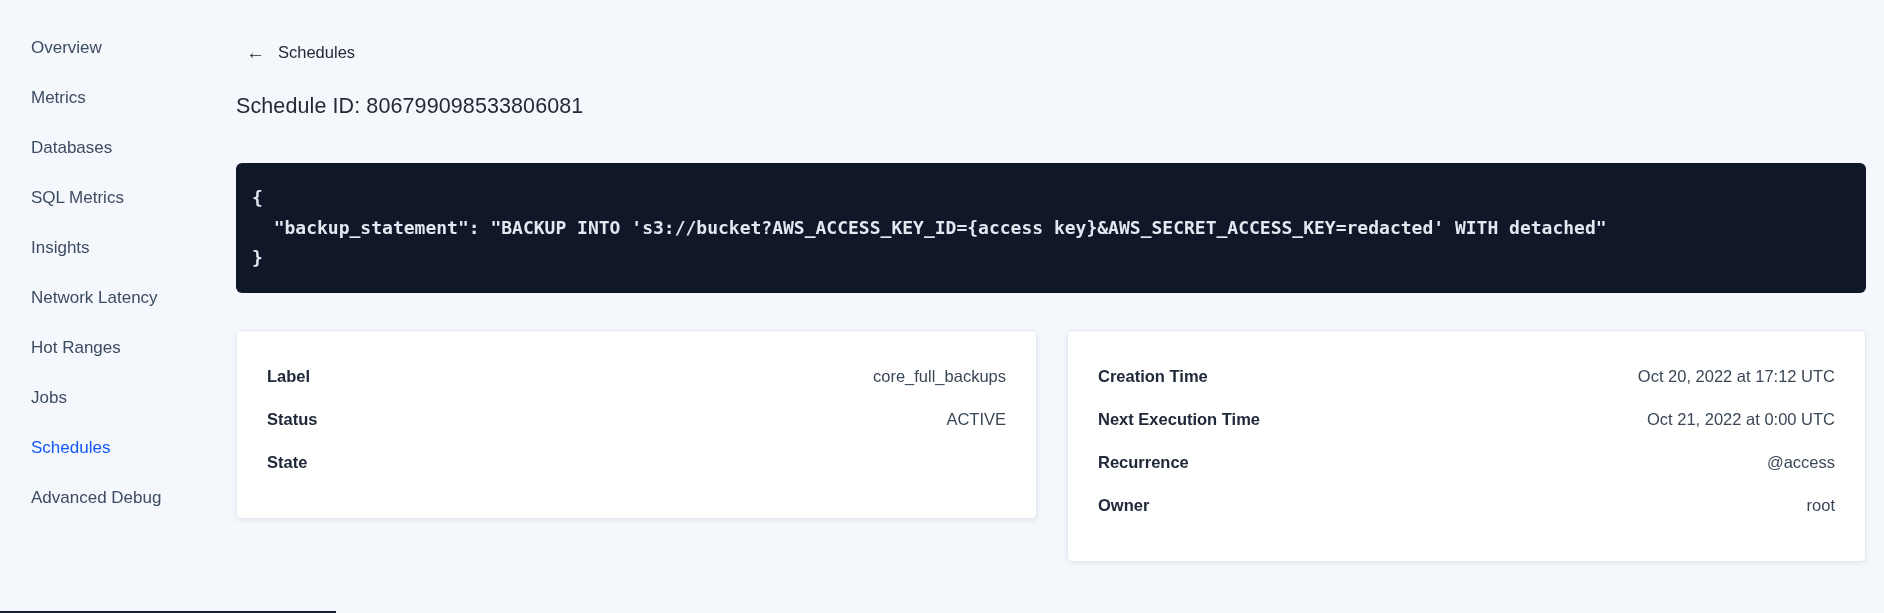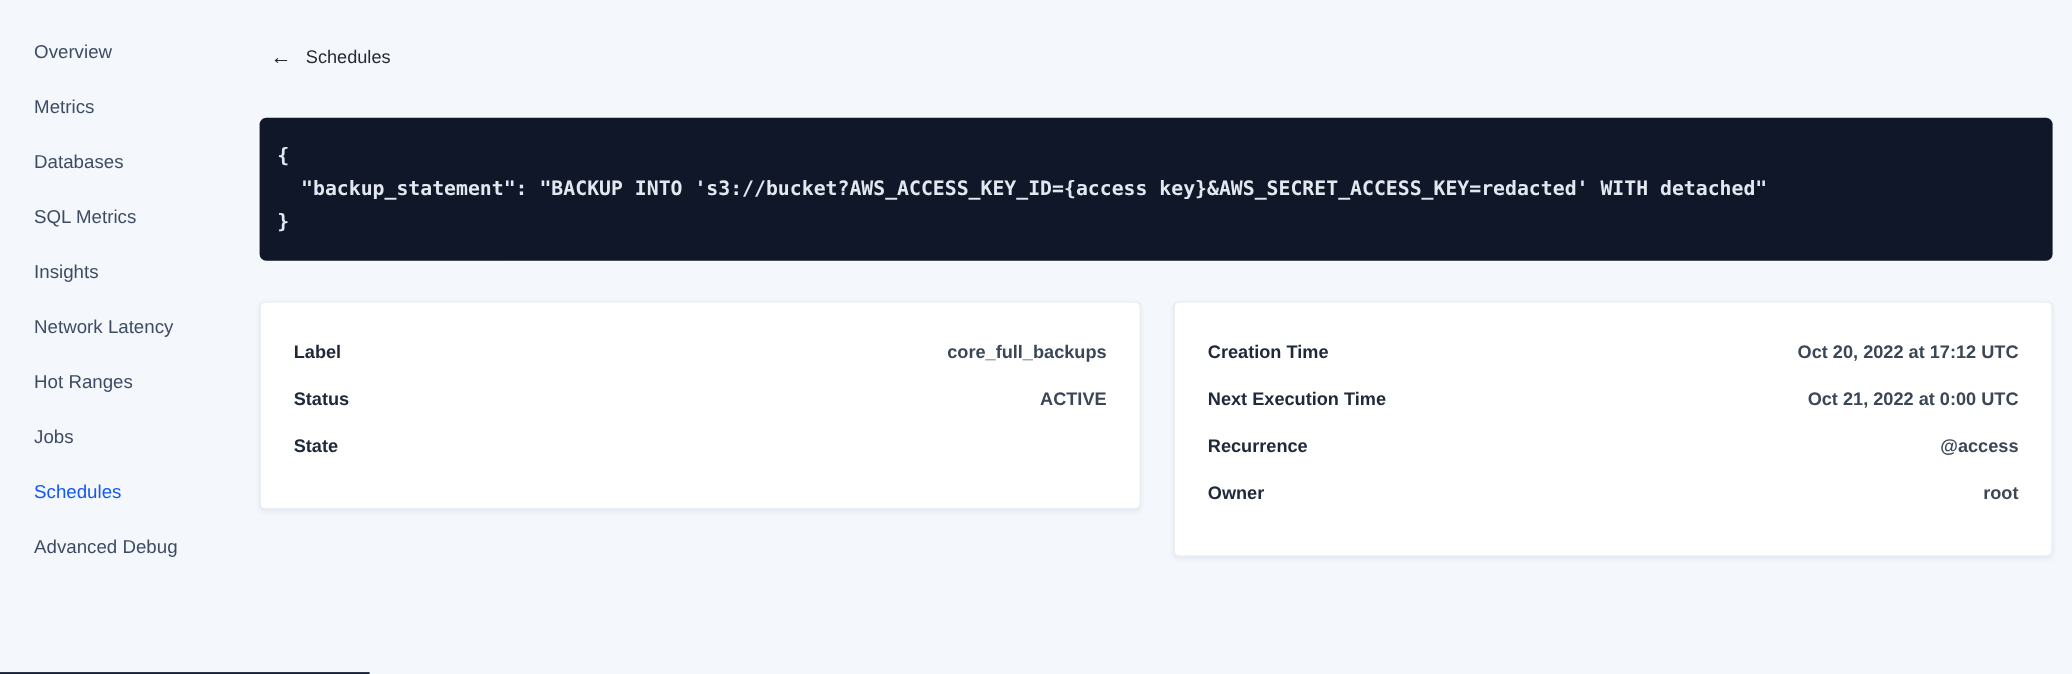--- a/index.html
+++ b/index.html
@@ -102,21 +102,21 @@
     justify-content: space-between;
   }
   .kv-label {
     font-size: 16.5px;
     font-weight: 600;
     color: #20293A;
     text-align: right;
   }
   .kv-value {
     font-size: 16.5px;
-    font-weight: 700;
+    font-weight: 400;
     color: #3B4757;
     text-align: center;
   }
 
   .screen-edge-artifact {
     position: absolute;
     left: 0; bottom: 0;
     width: 336px; height: 2px;
     background: #172033;
   }
@@ -137,20 +137,21 @@
   <div class="nav-item">Advanced Debug</div>
 </nav>
 
 <main class="content">
 
   <div class="back-row">
     <span class="back-arrow">←</span>
     <span>Schedules</span>
   </div>
 
+  <h1 class="page-title">Schedule ID: 806799098533806081</h1>
 
   <pre class="code-block"><div class="code-line">{</div><div class="code-line">  "backup_statement": "BACKUP INTO 's3://bucket?AWS_ACCESS_KEY_ID={access key}&amp;AWS_SECRET_ACCESS_KEY=redacted' WITH detached"</div><div class="code-line">}</div></pre>
 
   <div class="cards-row">
 
     <section class="card card-left">
       <div class="kv-row">
         <span class="kv-label">Label</span>
         <span class="kv-value">core_full_backups</span>
       </div>

